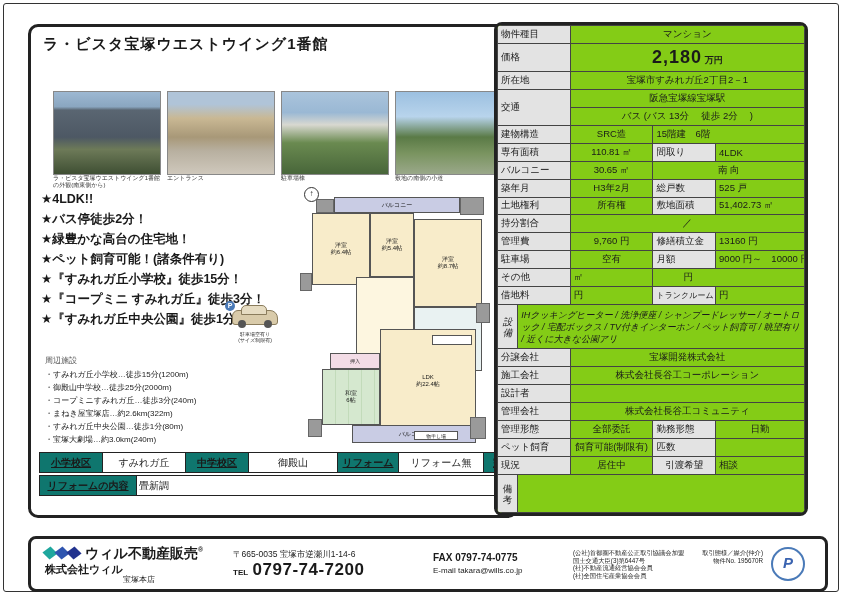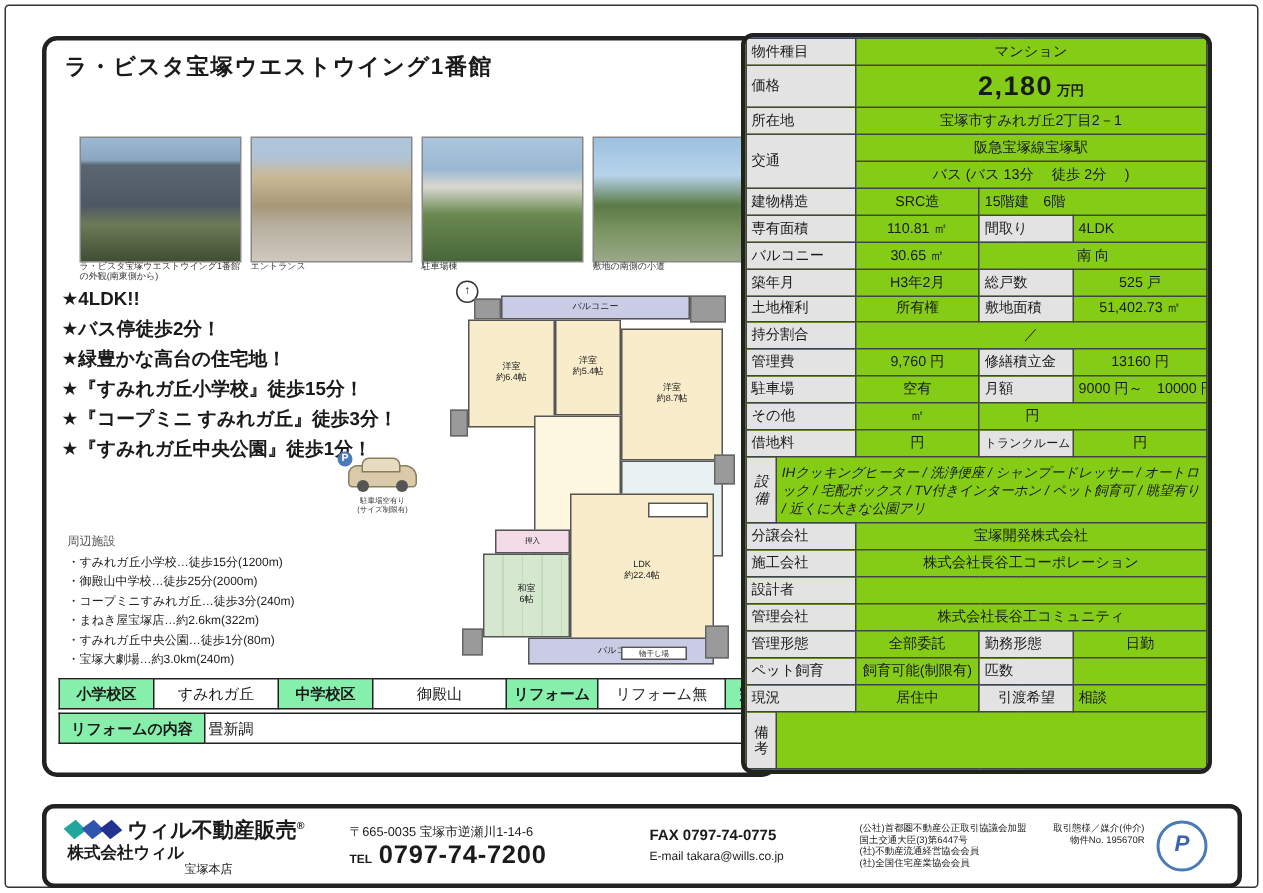--- a/index.html
+++ b/index.html
@@ -36,29 +36,29 @@
   #car{position:absolute;left:192px;top:283px;width:64px;text-align:center;}
   .car-body{position:relative;margin:0 auto;width:44px;height:13px;background:#d9cbaa;border:1px solid #8a7c5c;border-radius:6px 8px 3px 3px;}
   .car-roof{position:absolute;left:8px;top:-6px;width:24px;height:8px;background:#e6dcc2;border:1px solid #8a7c5c;border-radius:5px 5px 0 0;}
   .wheel{position:absolute;bottom:-4px;width:8px;height:8px;background:#555;border-radius:50%;}
   .p-sign{position:absolute;left:-8px;top:-10px;width:10px;height:10px;border-radius:50%;background:#4a7ab8;color:#fff;font-size:7px;line-height:10px;font-weight:bold;}
   .car-cap{font-size:5px;line-height:6px;color:#333;margin-top:6px;}
 
   
   .schooltbl{position:absolute;left:8px;border-collapse:collapse;table-layout:fixed;}
   .schooltbl td{border:1.5px solid #222;font-size:10px;height:19px;text-align:center;padding:0 2px;white-space:nowrap;overflow:hidden;}
-  .lbl{background:#86efac;font-weight:bold;}
+  .lbl{background:#0f766e;font-weight:bold;text-decoration:underline;}
 
   
   #right-box{position:absolute;left:494px;top:22px;width:308px;height:488px;border:3px solid #222;border-radius:8px;overflow:hidden;background:#84cc16;}
   #spec{border-collapse:collapse;table-layout:fixed;width:100%;height:100%;}
   #spec td{border:1px solid #444;font-size:9.5px;padding:1px 3px;overflow:hidden;white-space:nowrap;}
   #spec td.lab{background:#e3e3e3;}
   #spec td.c{text-align:center;}
-  #spec td.r{text-align:center;}
+  #spec td.r{text-align:left;}
   #spec td.wrap{white-space:normal;line-height:12px;font-size:9px;}
   .price-big{font-size:18px;font-weight:bold;letter-spacing:1px;}
   .price-unit{font-size:9px;font-weight:bold;}
   .vlab{white-space:normal!important;word-break:break-all;line-height:11px;text-align:center;}
 
   
   #footer-box{position:absolute;left:28px;top:536px;width:794px;height:50px;border:3px solid #222;border-radius:8px;background:#fff;display:flex;align-items:center;}
   .diamond{display:inline-block;width:10px;height:10px;margin-right:2px;transform:rotate(45deg) skewX(-8deg);}
   #f-logo{margin-left:14px;width:188px;}
   .brand-line{font-size:14px;font-weight:bold;white-space:nowrap;}
@@ -92,20 +92,21 @@
     <div class="photo" style="left:364px;background:linear-gradient(180deg,#9cc0e0 0%,#b8d4ec 30%,#5a7a46 55%,#7a9460 75%,#9aa88a 100%);"></div>
     <div class="photo-cap" style="left:22px;">ラ・ビスタ宝塚ウエストウイング1番館の外観(南東側から)</div>
     <div class="photo-cap" style="left:136px;">エントランス</div>
     <div class="photo-cap" style="left:250px;">駐車場棟</div>
     <div class="photo-cap" style="left:364px;">敷地の南側の小道</div>
 
     <div class="bullets">
       <div>★4LDK!!</div>
       <div>★バス停徒歩2分！</div>
       <div>★緑豊かな高台の住宅地！</div>
+      <div>★ペット飼育可能！(諸条件有り)</div>
       <div>★『すみれガ丘小学校』徒歩15分！</div>
       <div>★『コープミニ すみれガ丘』徒歩3分！</div>
       <div>★『すみれガ丘中央公園』徒歩1分！</div>
     </div>
 
     <div class="fac">
       <div class="fac-h">周辺施設</div>
       <div class="fac-i">・すみれガ丘小学校…徒歩15分(1200m)</div>
       <div class="fac-i">・御殿山中学校…徒歩25分(2000m)</div>
       <div class="fac-i">・コープミニすみれガ丘…徒歩3分(240m)</div>

